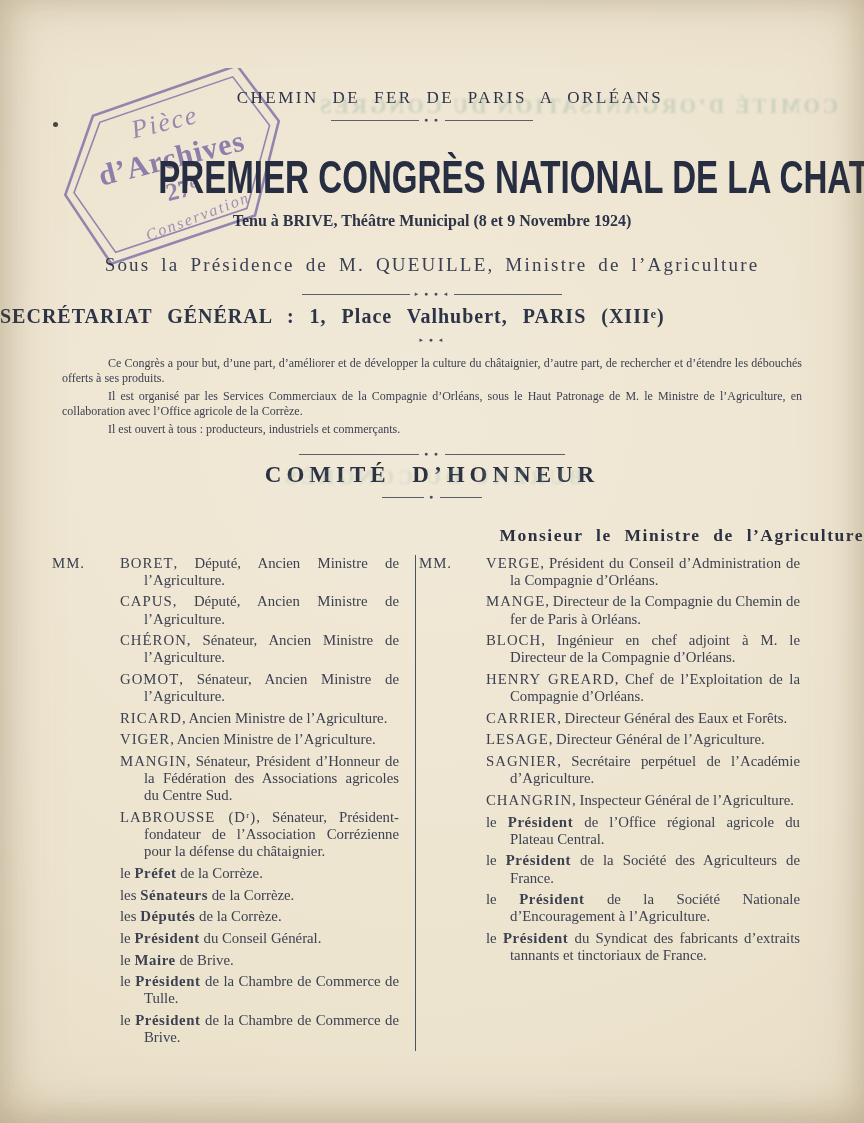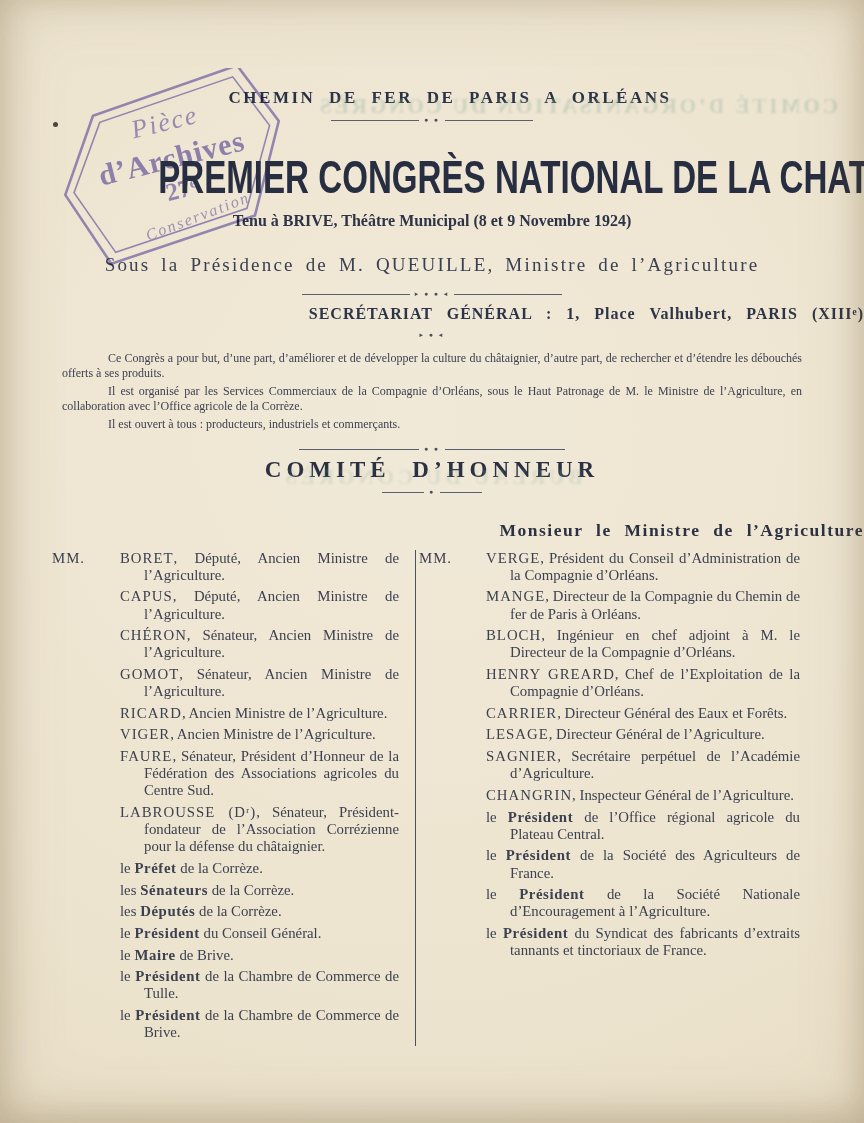--- a/index.html
+++ b/index.html
@@ -12,40 +12,40 @@
   }
   .page::after{
     content:""; position:absolute; inset:0; pointer-events:none;
     box-shadow: inset 0 0 70px rgba(120,95,55,.16),
                 inset 14px 0 30px rgba(120,95,55,.10),
                 inset -10px 0 24px rgba(120,95,55,.08),
                 inset 0 -16px 30px rgba(120,95,55,.12);
   }
   
   .overline{
-    padding-top:88px; text-align:center; font-weight:bold; font-size:17px;
+    padding-top:88px; text-align:center; font-weight:normal; font-size:17px;
     letter-spacing:2.5px; word-spacing:7px; color:#2c3246;margin-left:36px;
   }
   .orn{ display:flex; justify-content:center; align-items:center; color:#4a4f5e; }
   .orn .glyph{ font-size:7px; letter-spacing:2px; line-height:1; padding:0 5px; }
   .orn::before,.orn::after{ content:""; height:1px; background:#5a5f6d; }
   .orn-1{ margin-top:9px; } .orn-1::before,.orn-1::after{ width:88px; }
   .orn-2{ margin-top:15px; } .orn-2::before,.orn-2::after{ width:108px; }
   .orn-3{ margin-top:9px; } .orn-3::before,.orn-3::after{ width:0; }
   .orn-4{ margin-top:13px; } .orn-4::before,.orn-4::after{ width:120px; }
   .orn-5{ margin-top:6px; } .orn-5::before,.orn-5::after{ width:42px; }
   .main-title{
     margin:30px 0 0 0; text-align:center; white-space:nowrap; color:#272e41;
     font-family:"Liberation Sans","DejaVu Sans",sans-serif; font-weight:bold;
     font-size:46px; line-height:1;
   }
   .main-title>span{ display:inline-block; transform:scaleX(.72); transform-origin:50% 50%; letter-spacing:0; }
   .venue{ margin-top:12px; text-align:center; font-weight:bold; font-size:16px; color:#2e3448; }
   .presidency{ margin-top:24px; text-align:center; font-size:19px; letter-spacing:2.2px; word-spacing:4px; color:#3a4052; }
-  .secretariat{ margin-top:7px; text-align:right; font-weight:bold; font-size:16px; letter-spacing:1px; word-spacing:9px; color:#2e3448; }
+  .secretariat{ margin-top:7px; text-align:left; font-weight:bold; font-size:20px; letter-spacing:1px; word-spacing:9px; color:#2e3448; }
   
   .intro{ margin:12px 62px 0 62px; }
   .intro p{ margin:0 0 3px 0; font-size:12px; line-height:1.26; text-align:justify; text-indent:46px; }
   
   .committee-title{ margin-top:4px; text-align:center; font-weight:bold; font-size:23px; letter-spacing:5px; word-spacing:11px; color:#2b3143; }
   .committee-sub{ margin-top:24px; text-align:right; font-weight:bold; font-size:17.5px; letter-spacing:1.5px; word-spacing:7px; color:#2b3143; }
   .cols{ display:flex; margin:9px 62px 0 62px; align-items:stretch; }
   .col{ box-sizing:border-box; font-size:14.8px; line-height:1.16; }
   .col-l{ width:353px; padding-left:58px; padding-right:16px; }
   .col-r{ flex:1; border-left:1.5px solid #4c5160; padding-left:70px; padding-right:2px; }
@@ -119,21 +119,21 @@
   <div class="committee-sub">Monsieur le Ministre de l’Agriculture</div>
 
   <div class="cols">
     <div class="col col-l">
         <div class="entry"><span class="mm">MM.</span><span class="nm">BORET</span>, Député, Ancien Ministre de l’Agriculture.</div>
         <div class="entry"><span class="nm">CAPUS</span>, Député, Ancien Ministre de l’Agriculture.</div>
         <div class="entry"><span class="nm">CHÉRON</span>, Sénateur, Ancien Ministre de l’Agriculture.</div>
         <div class="entry"><span class="nm">GOMOT</span>, Sénateur, Ancien Ministre de l’Agriculture.</div>
         <div class="entry"><span class="nm">RICARD</span>, Ancien Ministre de l’Agriculture.</div>
         <div class="entry"><span class="nm">VIGER</span>, Ancien Ministre de l’Agriculture.</div>
-        <div class="entry"><span class="nm">FAURE</span>, Sénateur, Président d’Honneur de la Fédération des Associations agricoles du Centre Sud.</div>
+        <div class="entry"><span class="nm">MANGIN</span>, Sénateur, Président d’Honneur de la Fédération des Associations agricoles du Centre Sud.</div>
         <div class="entry"><span class="nm">LABROUSSE (Dʳ)</span>, Sénateur, Président-fondateur de l’Association Corrézienne pour la défense du châtaignier.</div>
         <div class="entry">le <span class="bd">Préfet</span> de la Corrèze.</div>
         <div class="entry">les <span class="bd">Sénateurs</span> de la Corrèze.</div>
         <div class="entry">les <span class="bd">Députés</span> de la Corrèze.</div>
         <div class="entry">le <span class="bd">Président</span> du Conseil Général.</div>
         <div class="entry">le <span class="bd">Maire</span> de Brive.</div>
         <div class="entry">le <span class="bd">Président</span> de la Chambre de Commerce de Tulle.</div>
         <div class="entry">le <span class="bd">Président</span> de la Chambre de Commerce de Brive.</div>
       </div>
     <div class="col col-r">

